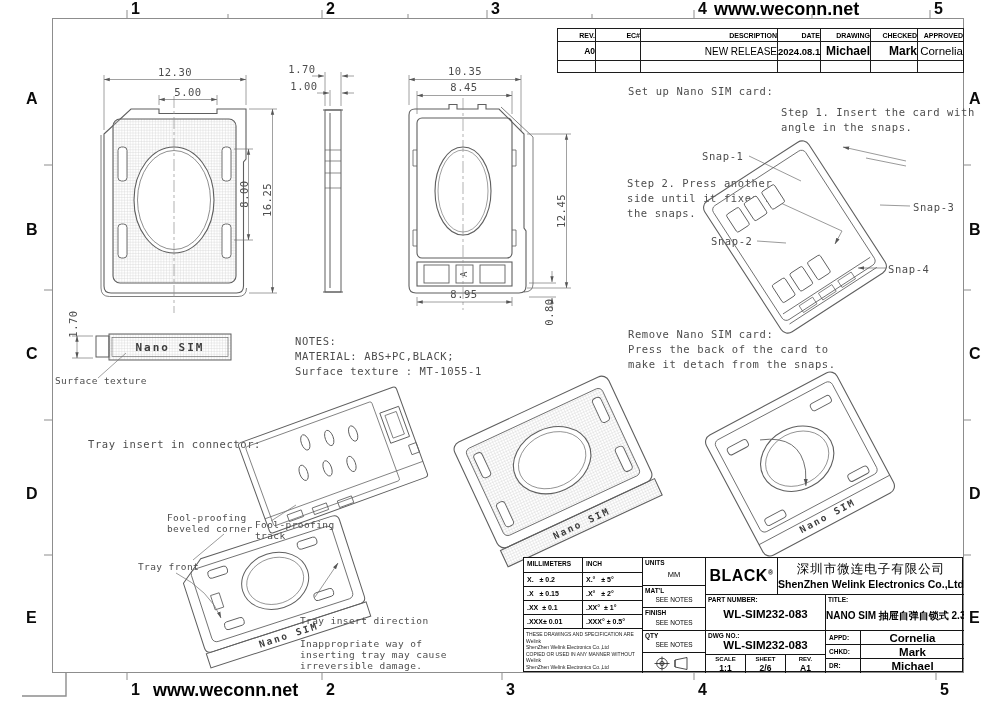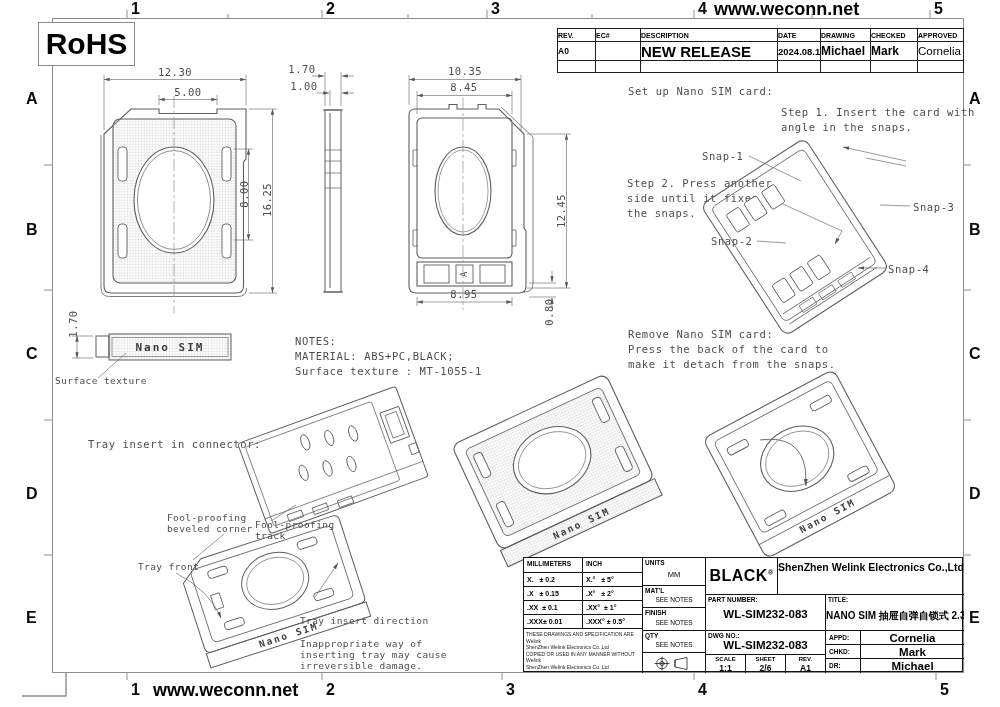--- a/index.html
+++ b/index.html
@@ -7,26 +7,26 @@
     font-family:"Liberation Sans",sans-serif}
   #stage{position:absolute;left:0;top:0;width:1000px;height:707px;background:#fff}
   #cad{position:absolute;left:0;top:0}
   .zone{position:absolute;font-weight:bold;font-size:16px;color:#0a0a0a;line-height:18px}
   .site{position:absolute;font-weight:bold;font-size:18px;color:#000;line-height:18px}
   #rohs{position:absolute;left:38px;top:22px;width:97px;height:44px;border:1px solid #8a8a8a;
     background:#fff;display:flex;align-items:center;justify-content:center;
     font-size:30px;font-weight:bold;color:#000}
   
   #revtable{position:absolute;left:557px;top:28px;width:406px;height:44px;border-collapse:collapse;table-layout:fixed;background:#fff}
-  #revtable td{border:1px solid #1c1c1c;text-align:left;vertical-align:middle;overflow:hidden;white-space:nowrap;color:#000}
+  #revtable td{border:1px solid #1c1c1c;text-align:right;vertical-align:middle;overflow:hidden;white-space:nowrap;color:#000}
   #revtable tr.hd td{font-size:7px;font-weight:bold;height:13px}
   #revtable tr.r1 td{height:19px}
   #revtable tr.r2 td{height:12px}
   .rv-rev{font-size:8.5px;font-weight:bold}
-  .rv-desc{font-size:15px;font-weight:bold}
+  .rv-desc{font-size:10px;font-weight:normal}
   .rv-date{font-size:9.5px;font-weight:bold}
   .rv-name{font-size:12px;font-weight:bold}
   .rv-name2{font-size:11.5px}
   
   #titleblock{position:absolute;left:523px;top:557px;width:440px;height:115px;border:1.5px solid #141414;background:#fff;color:#000}
   .cell{position:absolute;overflow:hidden}
   .bR{border-right:1px solid #141414}.bB{border-bottom:1px solid #141414}
   .th-sm{font-size:6.5px;font-weight:bold;line-height:1.1;padding:2px 0 0 3px}
   .tol-row{font-size:7px;font-weight:bold;line-height:13px;padding-left:3px;white-space:pre}
   .legal{font-size:5px;line-height:1.3;padding:2px 1px 0 2px;color:#222}
@@ -328,21 +328,20 @@
 <span class="zone" style="left:26px;top:221px">B</span>
 <span class="zone" style="left:26px;top:345px">C</span>
 <span class="zone" style="left:26px;top:485px">D</span>
 <span class="zone" style="left:26px;top:609px">E</span>
 <span class="zone" style="left:969px;top:90px">A</span>
 <span class="zone" style="left:969px;top:221px">B</span>
 <span class="zone" style="left:969px;top:345px">C</span>
 <span class="zone" style="left:969px;top:485px">D</span>
 <span class="zone" style="left:969px;top:609px">E</span>
 
-<div id="rohs">RoHS</div>
 
 <table id="revtable">
   <colgroup>
         <col style="width:38px">
         <col style="width:45px">
         <col style="width:137px">
         <col style="width:43px">
         <col style="width:50px">
         <col style="width:47px">
         <col style="width:46px">
@@ -420,20 +419,21 @@
         <path d="M0.5,7.5 H15.5 M8,0.5 V14.5"></path>
         <path d="M21,4 L33,1.5 L33,13.5 L21,11 Z M21,4 V11"></path>
       </g>
     </svg>
   </div>
 
   <div class="cell bR bB" style="left:182px;top:0;width:72px;height:37px;display:flex;align-items:center;justify-content:center">
     <span class="logo"><span>BLACK</span><sup>®</sup></span>
   </div>
   <div class="cell bB" style="left:254px;top:0;width:186px;height:37px;padding-top:3px">
+    <div class="cn">深圳市微连电子有限公司</div>
     <div class="en">ShenZhen Welink Electronics Co.,Ltd</div>
   </div>
 
   <div class="cell bR bB" style="left:182px;top:37px;width:120px;height:36px">
     <div class="cell-lab">PART NUMBER:</div>
     <div class="pn-val">WL-SIM232-083</div>
   </div>
   <div class="cell bB" style="left:302px;top:37px;width:138px;height:36px">
     <div class="cell-lab">TITLE:</div>
     <div class="ti-val">NANO SIM 抽屉自弹自锁式 2.32H</div>

